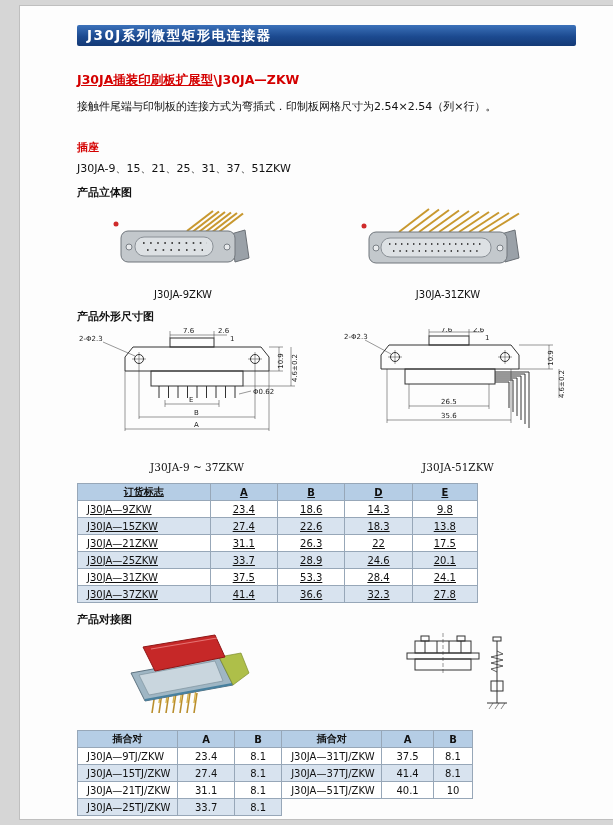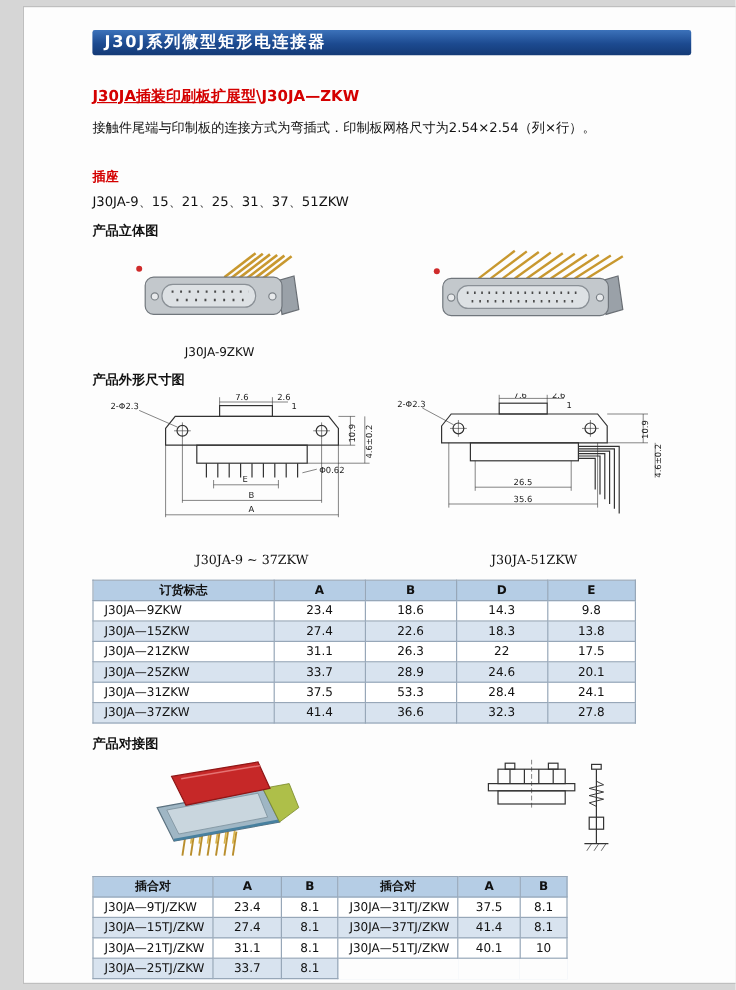--- a/index.html
+++ b/index.html
@@ -23,28 +23,28 @@
   .sec-title { margin-top:26px; color:#d40000; font-size:12.5px; font-weight:bold; }
   .sec-title .u { text-decoration:underline; }
   .intro { margin-top:10px; font-size:11px; }
   .red-sub { margin-top:26px; color:#d40000; font-size:11px; font-weight:bold; }
   .models { margin-top:6px; font-size:11px; }
   .label { margin-top:9px; font-size:11px; font-weight:bold; }
   .photos-row { display:flex; justify-content:space-between; padding:4px 24px 0 6px; }
   figure { text-align:center; }
   figcaption { font-size:10px; margin-top:1px; }
   .dcap { font-family:"DejaVu Serif","Liberation Serif",serif; font-size:10.5px; }
-  .drawings-row { display:flex; justify-content:center; padding:4px 4px 0 0; }
+  .drawings-row { display:flex; justify-content:space-between; padding:4px 4px 0 0; }
   .mating-row { display:flex; justify-content:space-between; padding:6px 56px 0 38px; }
   table { border-collapse:collapse; font-size:10px; margin-top:10px; background:#fff; }
   th,td { border:1px solid #97a7b8; height:17px; text-align:center; padding:0 2px; font-weight:normal; }
   th { background:#b5cde5; font-weight:bold; }
   tbody tr:nth-child(even) { background:#d8e3ef; }
   td.empty { border:none; background:#fdfdfd; }
-  .dim-table { width:453px; }
+  .dim-table { width:401px;text-decoration:underline; }
   .dim-table td:first-child { text-align:left; padding-left:9px; }
   .mate-table { width:396px; margin-top:9px; }
   .mate-table td:nth-child(1), .mate-table td:nth-child(4) { text-align:left; padding-left:9px; }
   svg text { font-size:7px; fill:#222; font-family:"DejaVu Sans","Liberation Sans",sans-serif; }
 </style>
 </head>
 <body>
 
 <div class="sheet">
 
@@ -103,20 +103,21 @@
           </g>
           <polygon points="158,30 172,26 176,54 162,58" fill="#9aa1a8" stroke="#6b7076"></polygon>
           <rect x="26" y="28" width="138" height="31" rx="7" fill="#c3c8cc" stroke="#70767c"></rect>
           <rect x="38" y="34" width="110" height="19" rx="9" fill="#dde1e4" stroke="#8a9096"></rect>
           <line x1="46" y1="40" x2="142" y2="40" stroke="#4a4a4a" stroke-width="2" stroke-dasharray="1.4 4.6"></line>
           <line x1="50" y1="47" x2="138" y2="47" stroke="#4a4a4a" stroke-width="2" stroke-dasharray="1.4 5"></line>
           <circle cx="33" cy="44" r="3" fill="#e8eaec" stroke="#7a8086"></circle>
           <circle cx="157" cy="44" r="3" fill="#e8eaec" stroke="#7a8086"></circle>
           <circle cx="21" cy="22" r="2.5" fill="#cf2b2b"></circle>
         </svg>
+        <figcaption>J30JA-31ZKW</figcaption>
       </figure>
     </div>
 
     <div class="label">产品外形尺寸图</div>
 
     <div class="drawings-row">
       <figure>
         <svg width="240" height="128" viewBox="0 0 240 128">
           <g stroke="#333" fill="none" stroke-width="1">
             <rect x="93" y="10" width="44" height="9"></rect>

